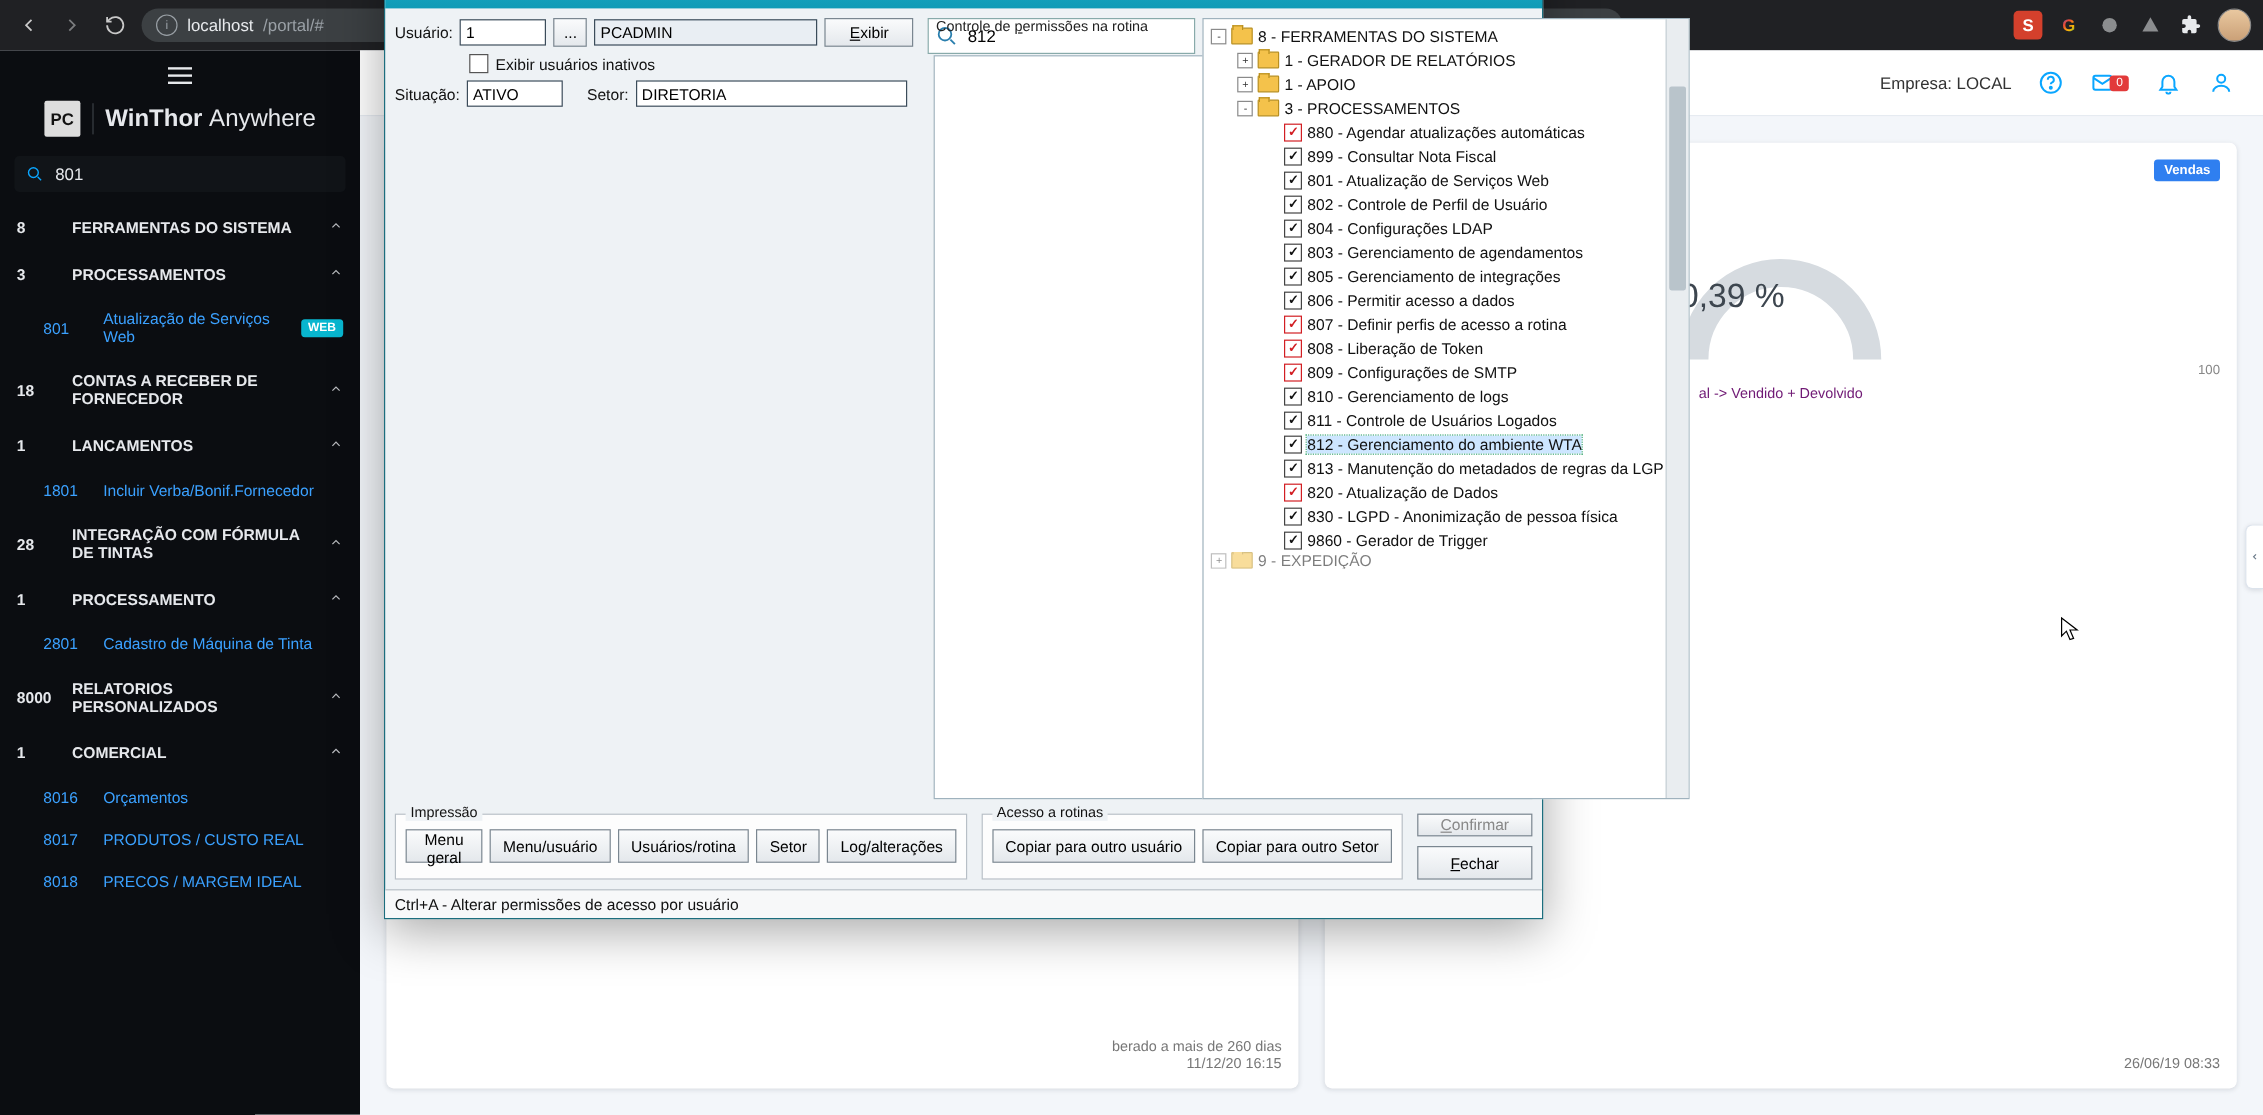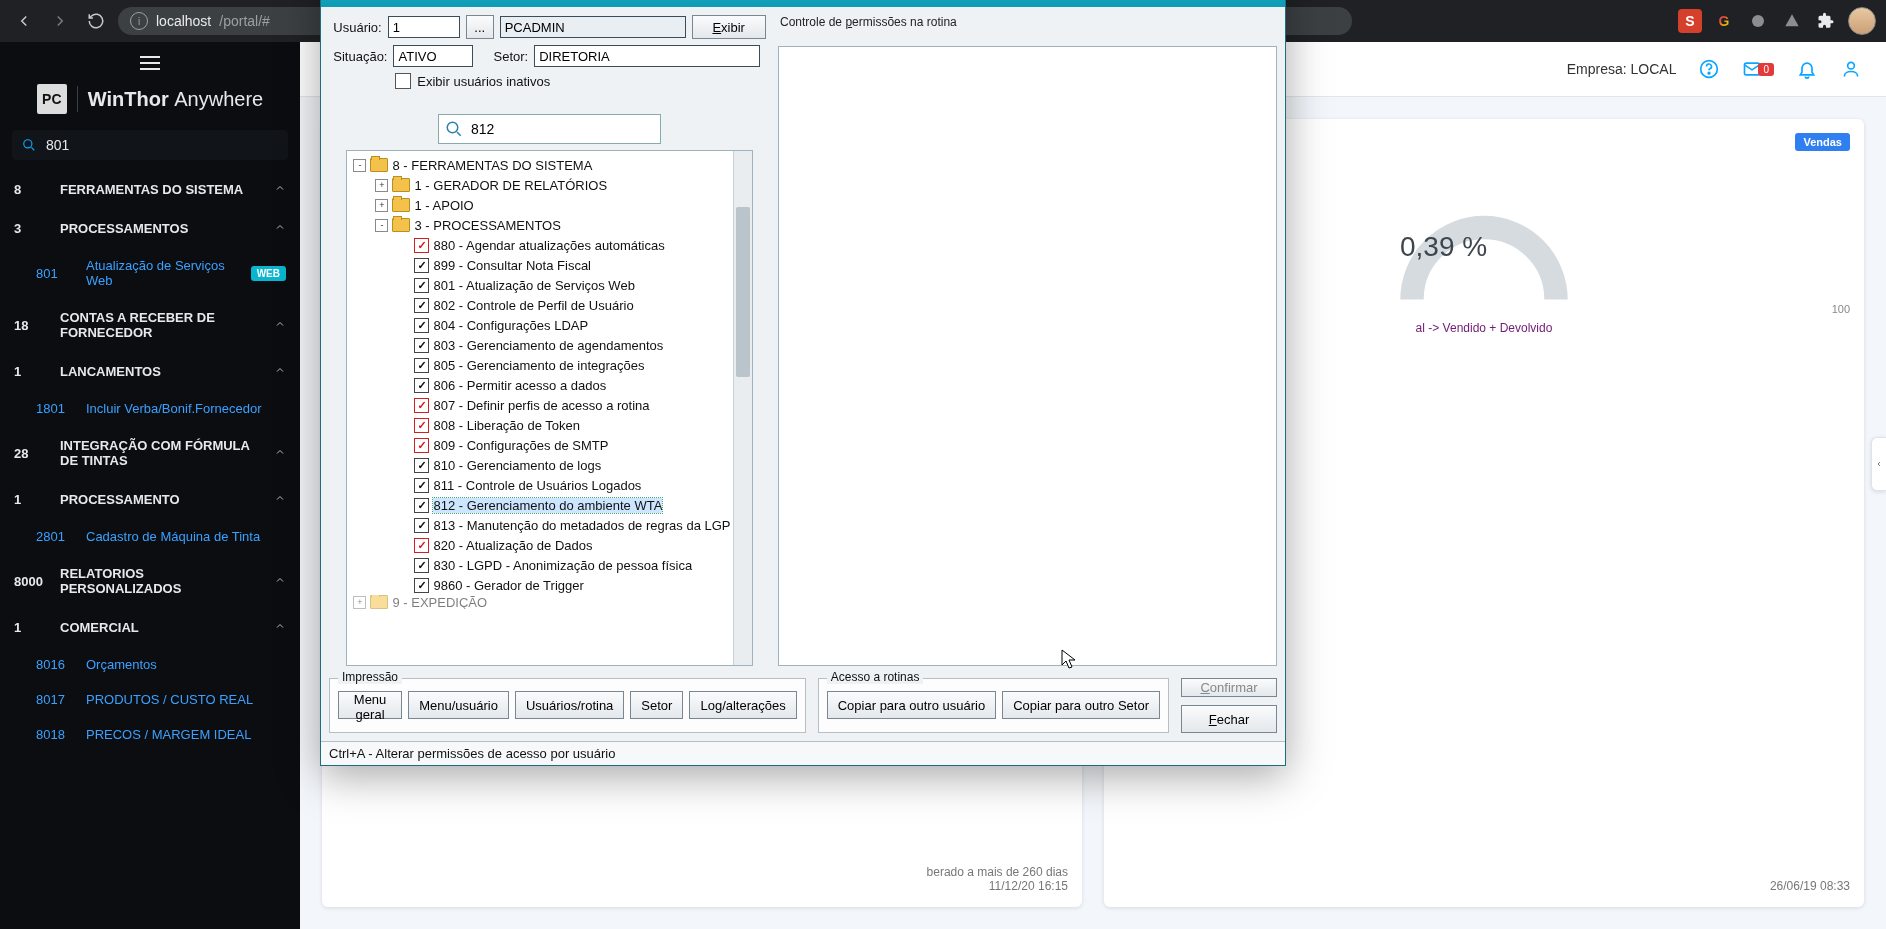--- a/index.html
+++ b/index.html
@@ -143,21 +143,21 @@
     height:44px;
     background:linear-gradient(#21b5d2,#0f9bb6);
     color:#e9fbff;
     display:flex; flex-direction:column; justify-content:center;
     padding:2px 10px 2px 10px;
     position:relative;
   }
   .modal .titlebar .t2{font-size:12px;color:#d9f6ff;display:flex;justify-content:space-between;}
 
   .modal .body{flex:1;display:flex;gap:8px;padding:8px;min-height:0;}
-  .modal .col-left{flex:1;min-width:0;display:flex;flex-direction:column;gap:6px;align-items:center;}
+  .modal .col-left{flex:1;min-width:0;display:flex;flex-direction:row;gap:6px;}
   .modal .col-right{width:499px;display:flex;flex-direction:column;gap:13px;}
   .row{display:flex;align-items:center;gap:6px;margin-bottom:6px;}
   .lbl{font-size:13px;color:#111;}
   .inp{border:1px solid var(--field-border);height:20px;padding:0 4px;font-size:13px;background:#fff;}
   .btn{border:1px solid #7a8690;background:linear-gradient(#fafbfc,#e4e8ec);height:24px;padding:0 12px;font-size:13px;}
   .btn.disabled{color:#888;}
   .chkbox{width:14px;height:14px;border:1px solid #555;background:#fff;}
 
   .searchbar{display:flex;align-items:center;gap:6px;border:1px solid #8aa;background:#fff;height:28px;padding:0 6px;}
   .searchbar input{flex:1;border:0;outline:none;font-size:14px;}
@@ -426,30 +426,30 @@
     <div class="col-left">
 
       <div>
         <div class="row">
           <span class="lbl">Usuário:</span>
           <input class="inp" style="width: 62px;" value="1">
           <button class="btn" style="width:28px;padding:0">...</button>
           <input class="inp" style="flex: 1 1 0%; background: rgb(233, 238, 243);" readonly="" value="PCADMIN">
           <button class="btn" style="width:74px"><u>E</u>xibir</button>
         </div>
+        <div class="row" style="margin-left:62px">
+          <span class="chkbox"></span>
+          <span class="lbl">Exibir usuários inativos</span>
+        </div>
         <div class="row">
           <span class="lbl">Situação:</span>
           <input class="inp" style="width: 70px;" readonly="" value="ATIVO">
           <span style="width:8px"></span>
           <span class="lbl">Setor:</span>
           <input class="inp" style="width: 216px;" readonly="" value="DIRETORIA">
-        </div>
-        <div class="row" style="margin-left:62px">
-          <span class="chkbox"></span>
-          <span class="lbl">Exibir usuários inativos</span>
         </div>
       </div>
 
       <div style="height:6px;border-top:1px solid #cfd6dc"></div>
 
       <div class="searchbar">
         <svg width="18" height="18" viewBox="0 0 24 24" fill="none" stroke="#2a7fae" stroke-width="2">
             <circle cx="10" cy="10" r="7"></circle>
             <path d="M21 21l-5-5"></path>
           </svg>

